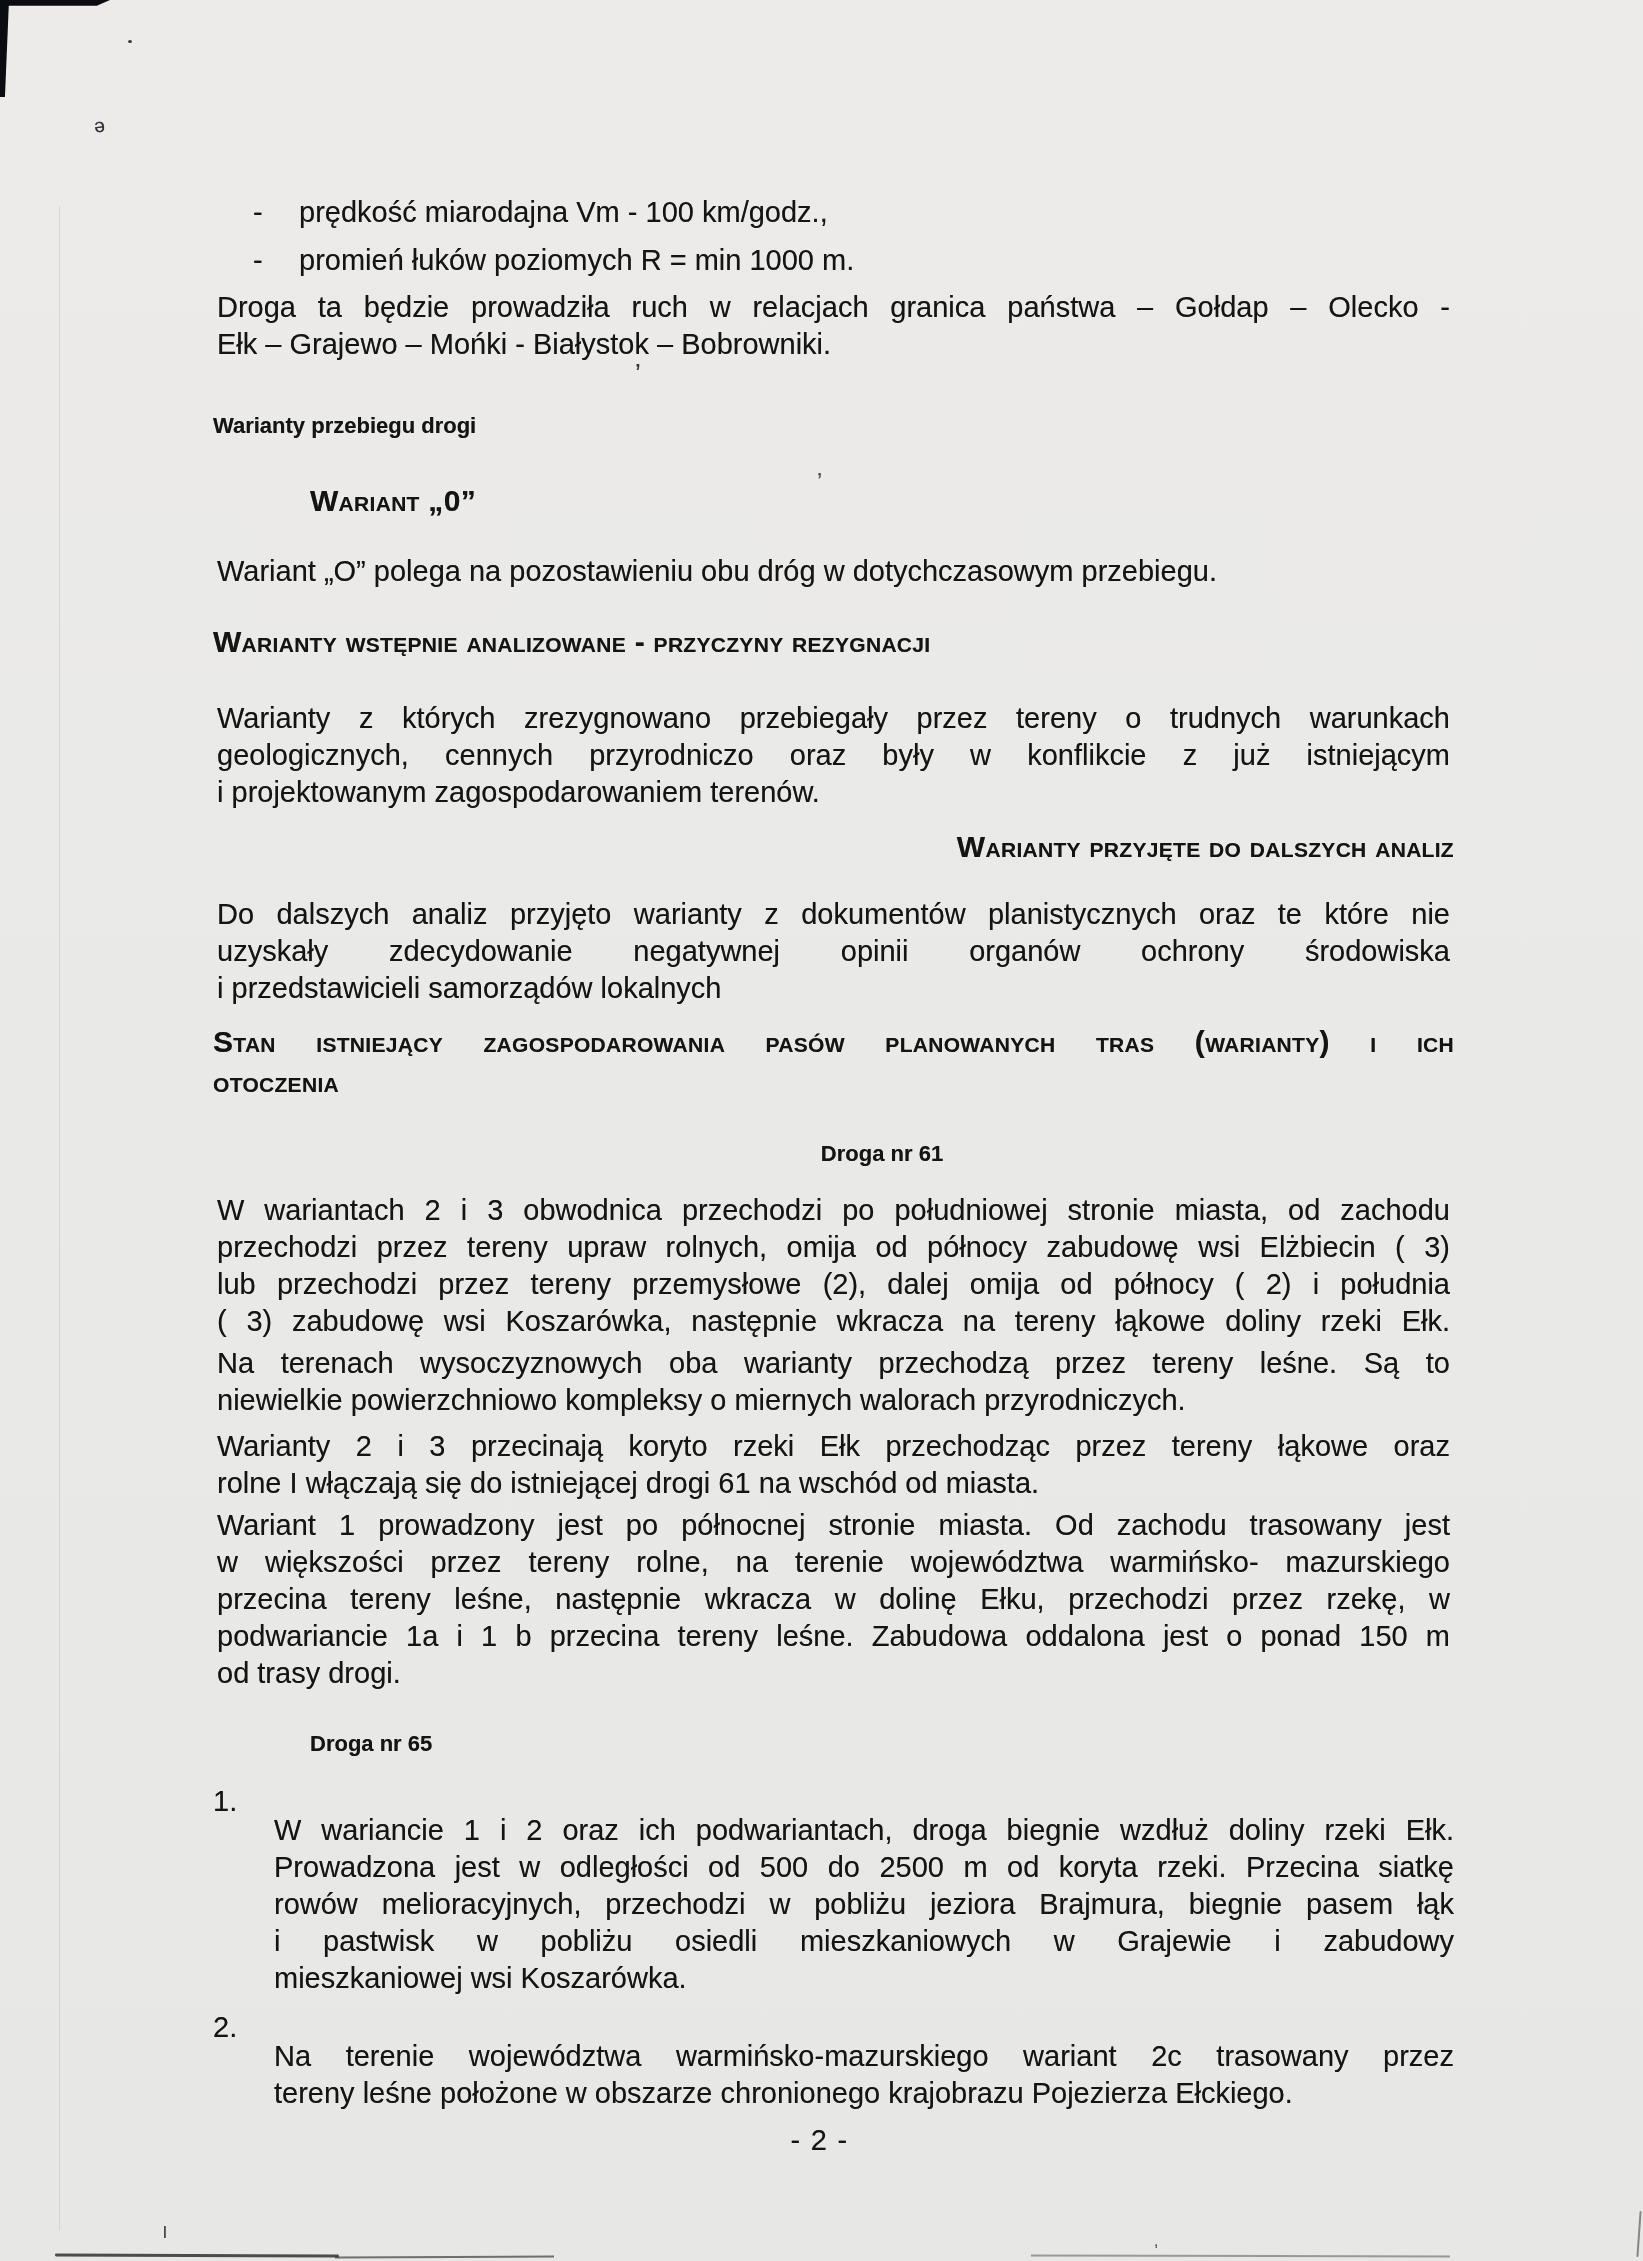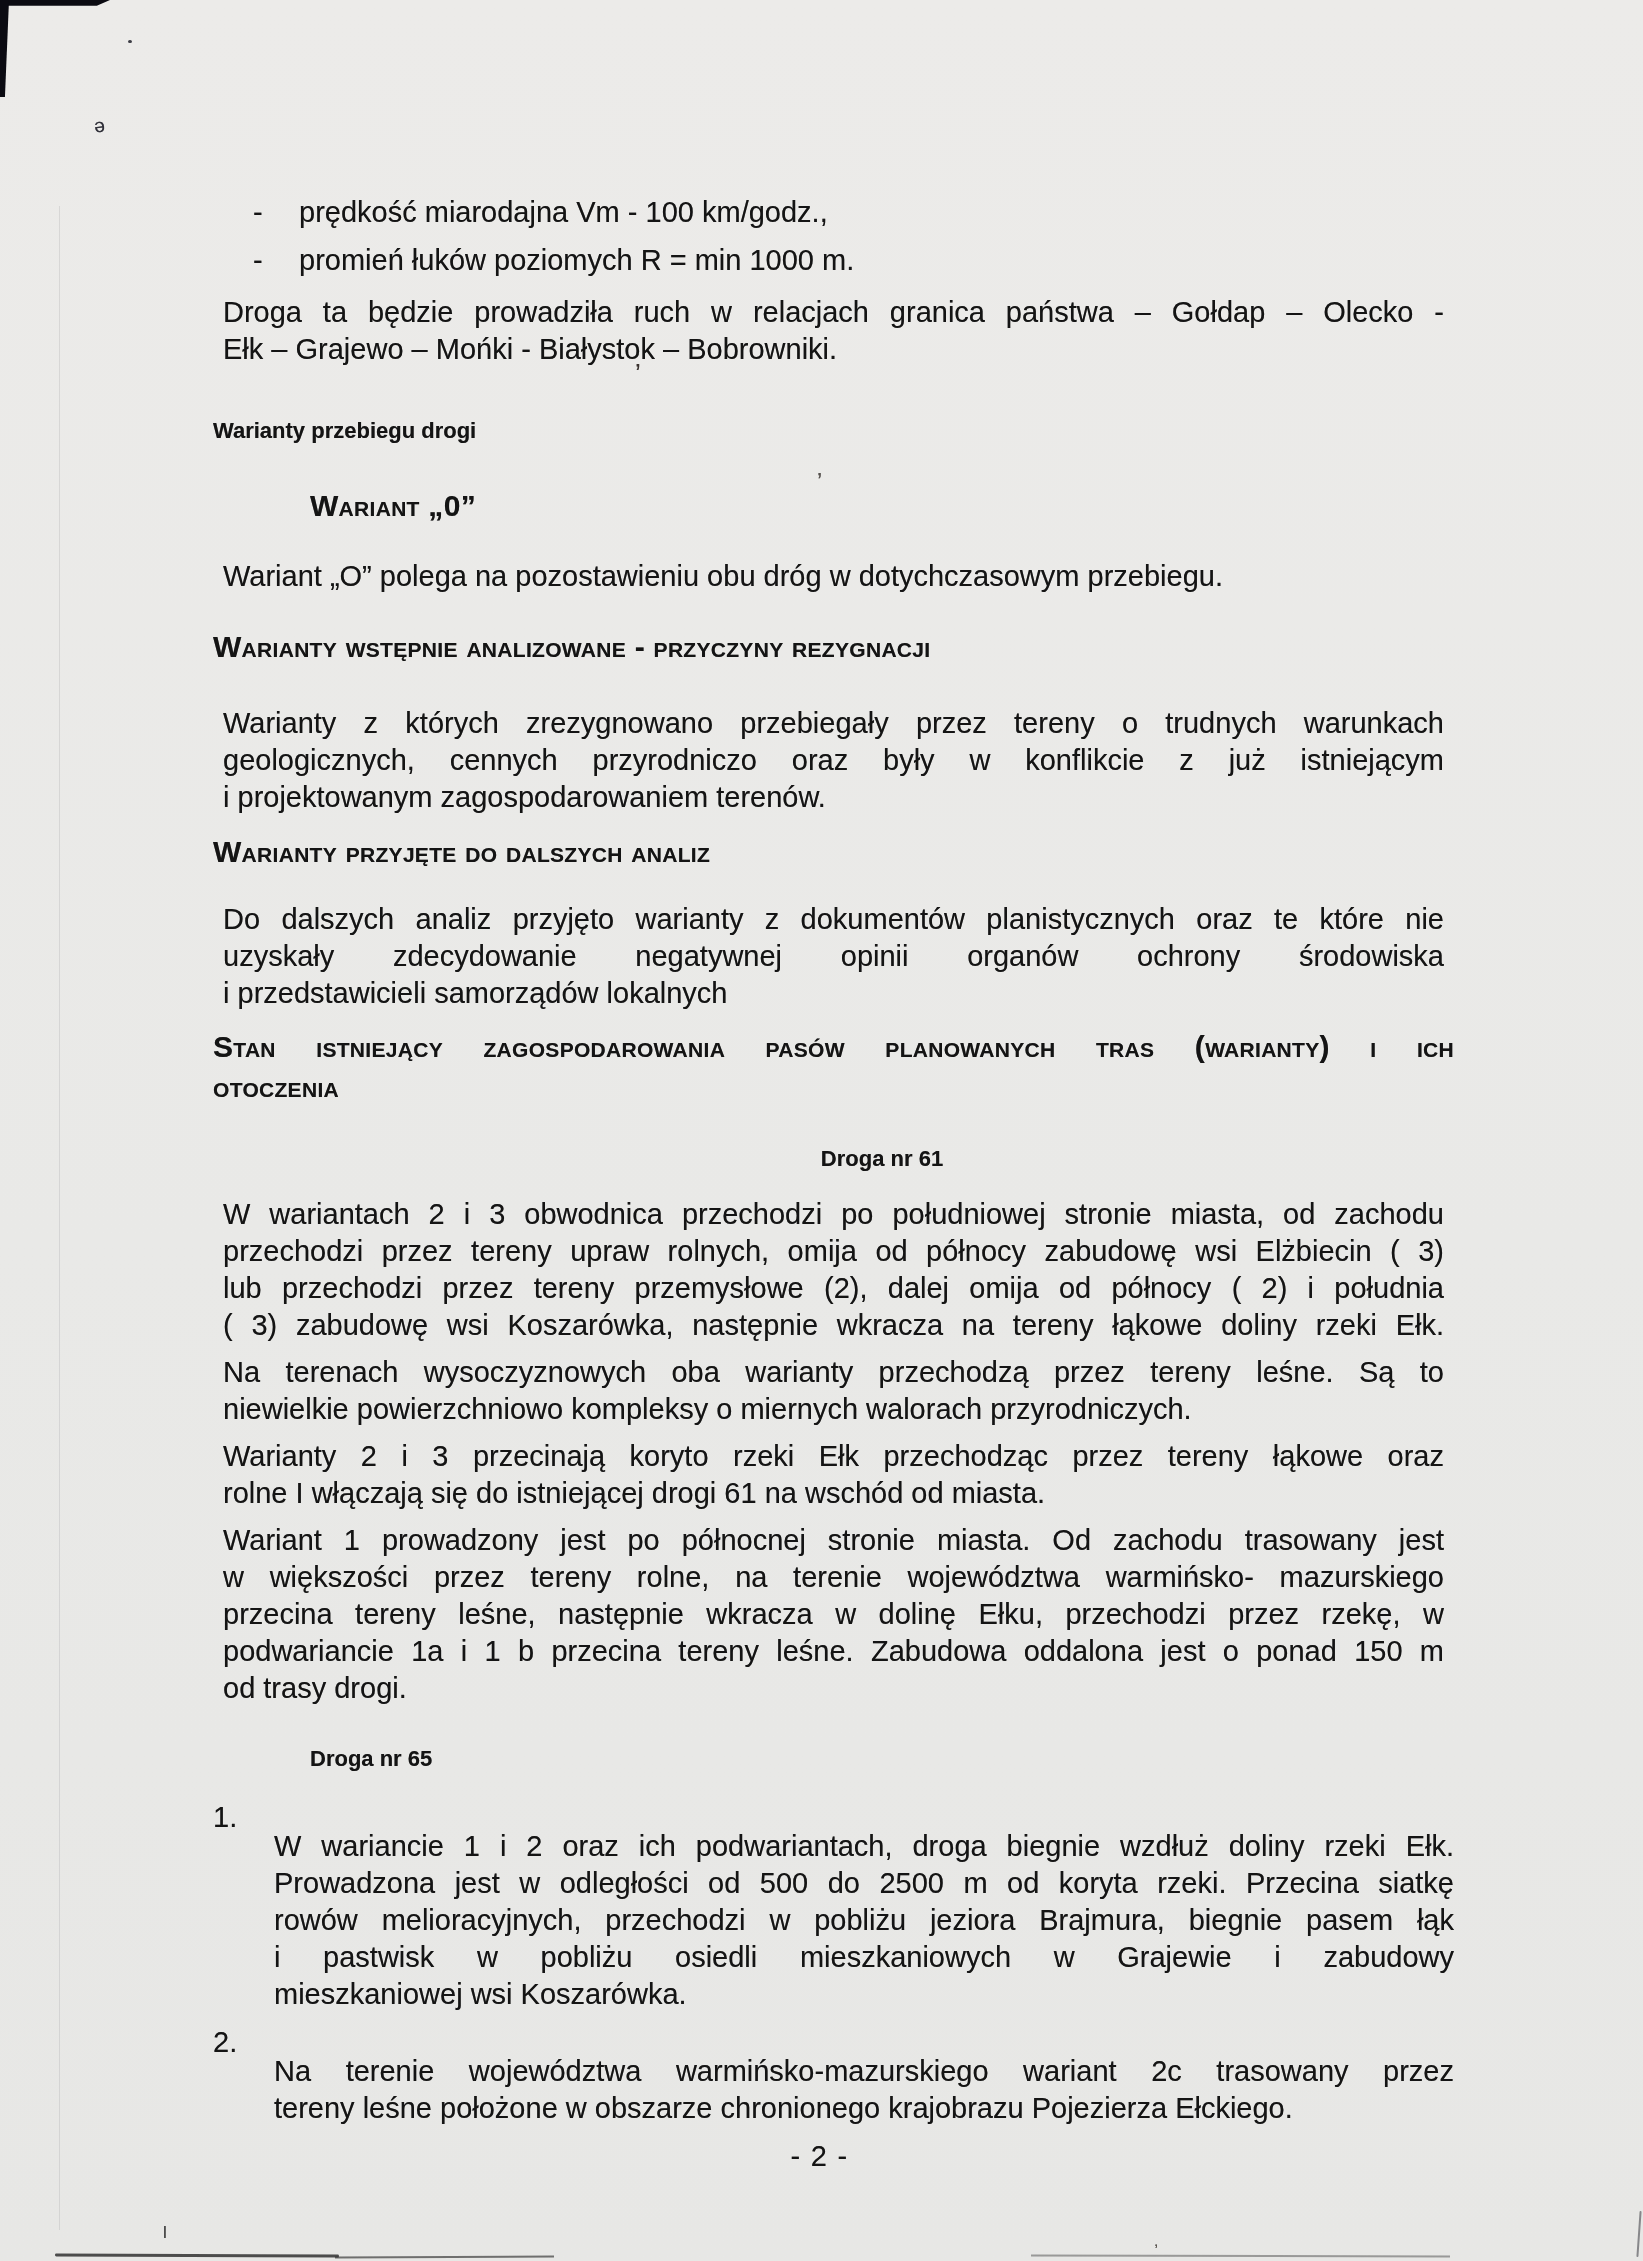--- a/index.html
+++ b/index.html
@@ -15,21 +15,21 @@
   .page{
     position:absolute; inset:0;
     background:linear-gradient(180deg,#ecebe9 0%,#e9e9e7 55%,#e7e7e5 100%);
     text-shadow:0 0 0.5px rgba(0,0,0,0.45);
   }
   .content{
     position:absolute; left:213px; top:188px; width:1241px;
   }
   .ln{ display:block; font-size:29px; line-height:37px; }
   .jl{ text-align:justify; text-align-last:justify; }
-  .para{ margin:10px; padding:0; }
+  .para{ margin:4px; padding:0; }
 
   
   .bullets{ list-style:none; margin:0 0 5.2px 0; padding:0; }
   .brow{ display:flex; line-height:48px; font-size:29px; }
   .bmark{ flex:0 0 46px; padding-left:40px; }
   .btext{ flex:1; }
 
   
   .h-bold{ font-weight:bold; font-size:22px; line-height:40px; margin:0; }
   .h-sc{ font-weight:bold; font-variant:small-caps; font-size:30px; line-height:39px; margin:0; letter-spacing:0.3px; }
@@ -38,21 +38,21 @@
 
   
   .numlist{ list-style:none; margin:0; padding:0; }
   .nitem{ display:flex; }
   .nnum{ flex:0 0 61px; font-size:29px; line-height:37px; }
   .nbody{ flex:1;margin-top:29px; }
 
   
   .mb8{ margin-bottom:5.2px; } .mb14{ margin-bottom:9px; }
   .mb18{ margin-bottom:11.6px; } .mb24{ margin-bottom:15.5px; } .mb26{ margin-bottom:17px; }
-  .mb27{ margin-bottom:17.4px;text-align:center; } .mb30{ margin-bottom:19.3px; } .mb47{ margin-bottom:30px; }
+  .mb27{ margin-bottom:17.4px;text-align:center; } .mb30{ margin-bottom:19.3px; } .mb47{ margin-bottom:30px;text-align:right; }
   .mb49{ margin-bottom:32px; } .mb51{ margin-bottom:33px; } .mb55{ margin-bottom:35px; }
   .mb60{ margin-bottom:39px; } .mb67{ margin-bottom:43px; }
 
   .footer{ margin-top:10.3px; text-align:center; position:relative; left:-14px;
            font-size:29px; line-height:37px; letter-spacing:1.3px; }
 
   
   .artifact{ position:absolute; pointer-events:none; }
   .corner-top{ left:0; top:0; width:110px; height:5.8px; background:#0b0b12;
                clip-path:polygon(0 0,100% 0,88% 100%,0 100%); }

